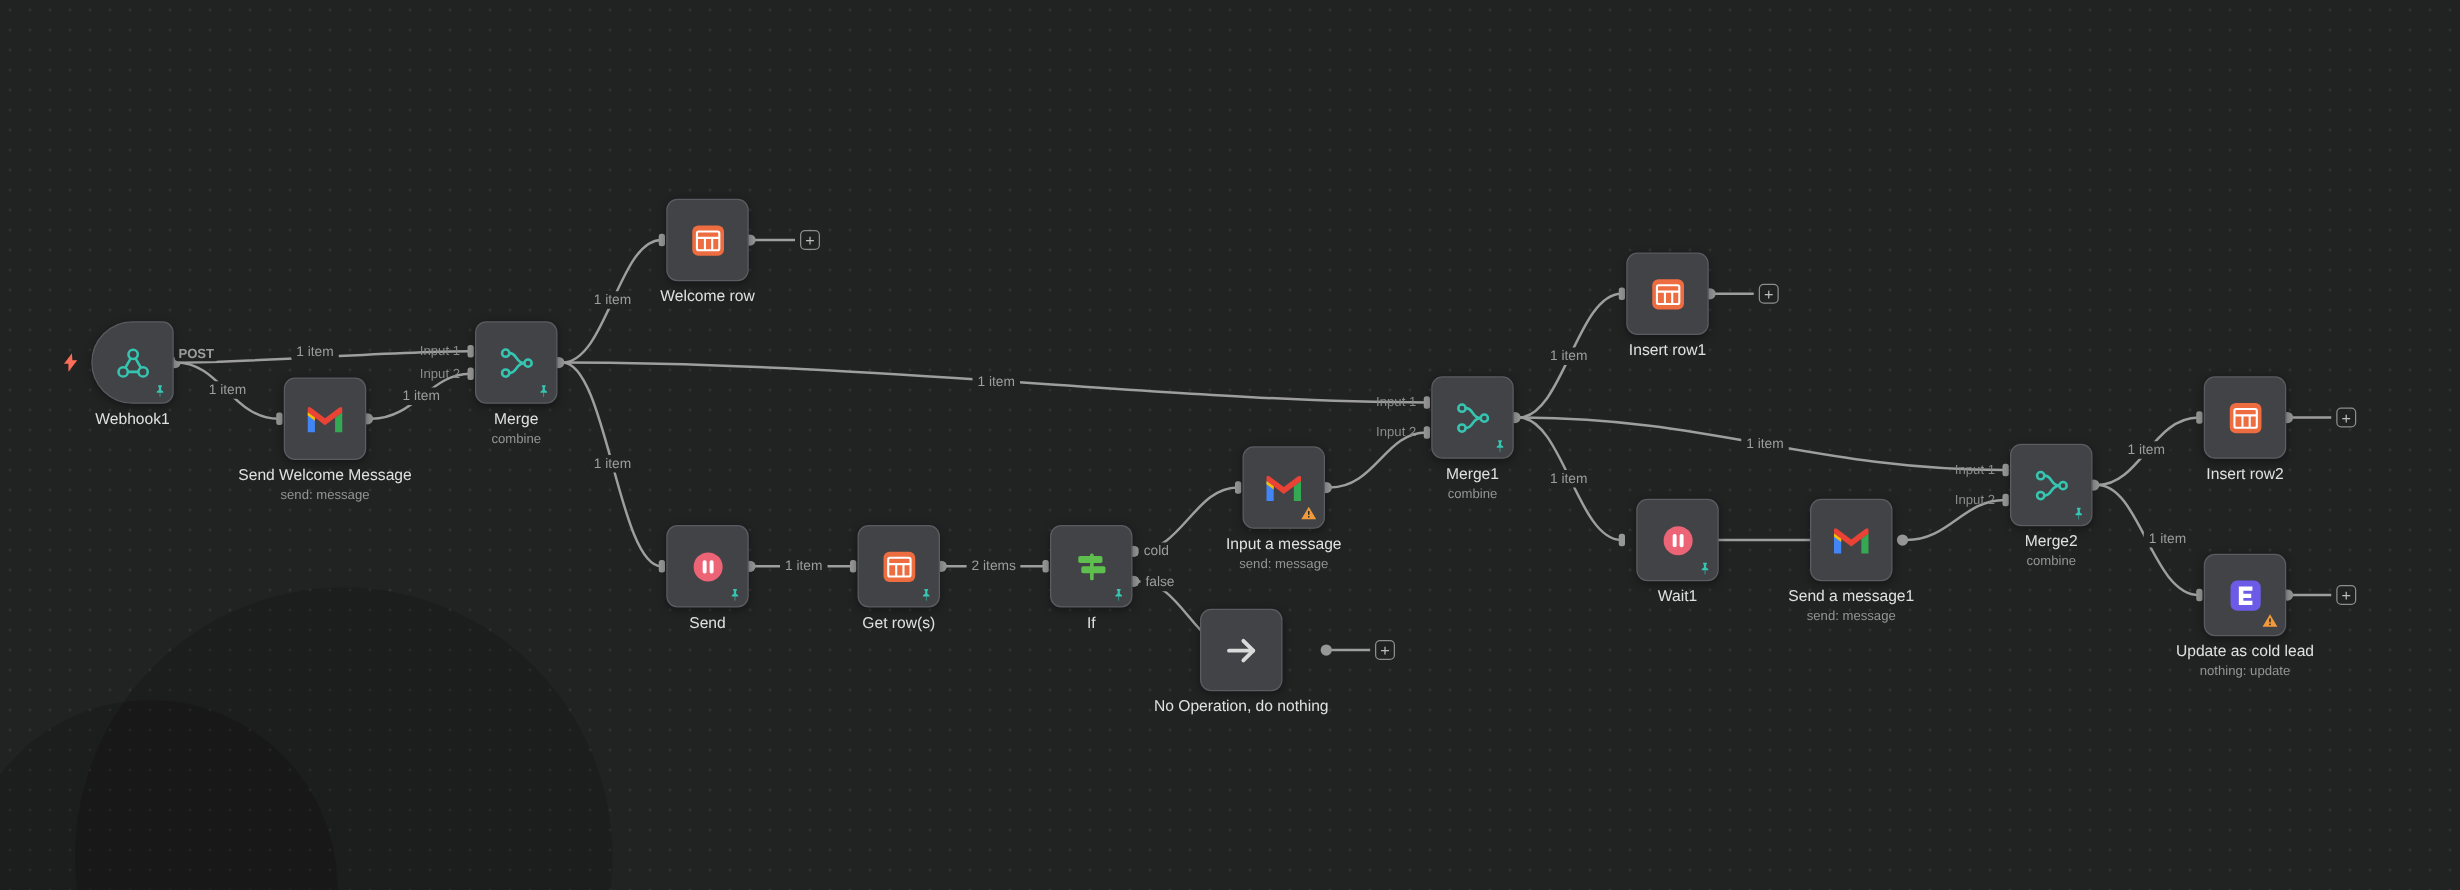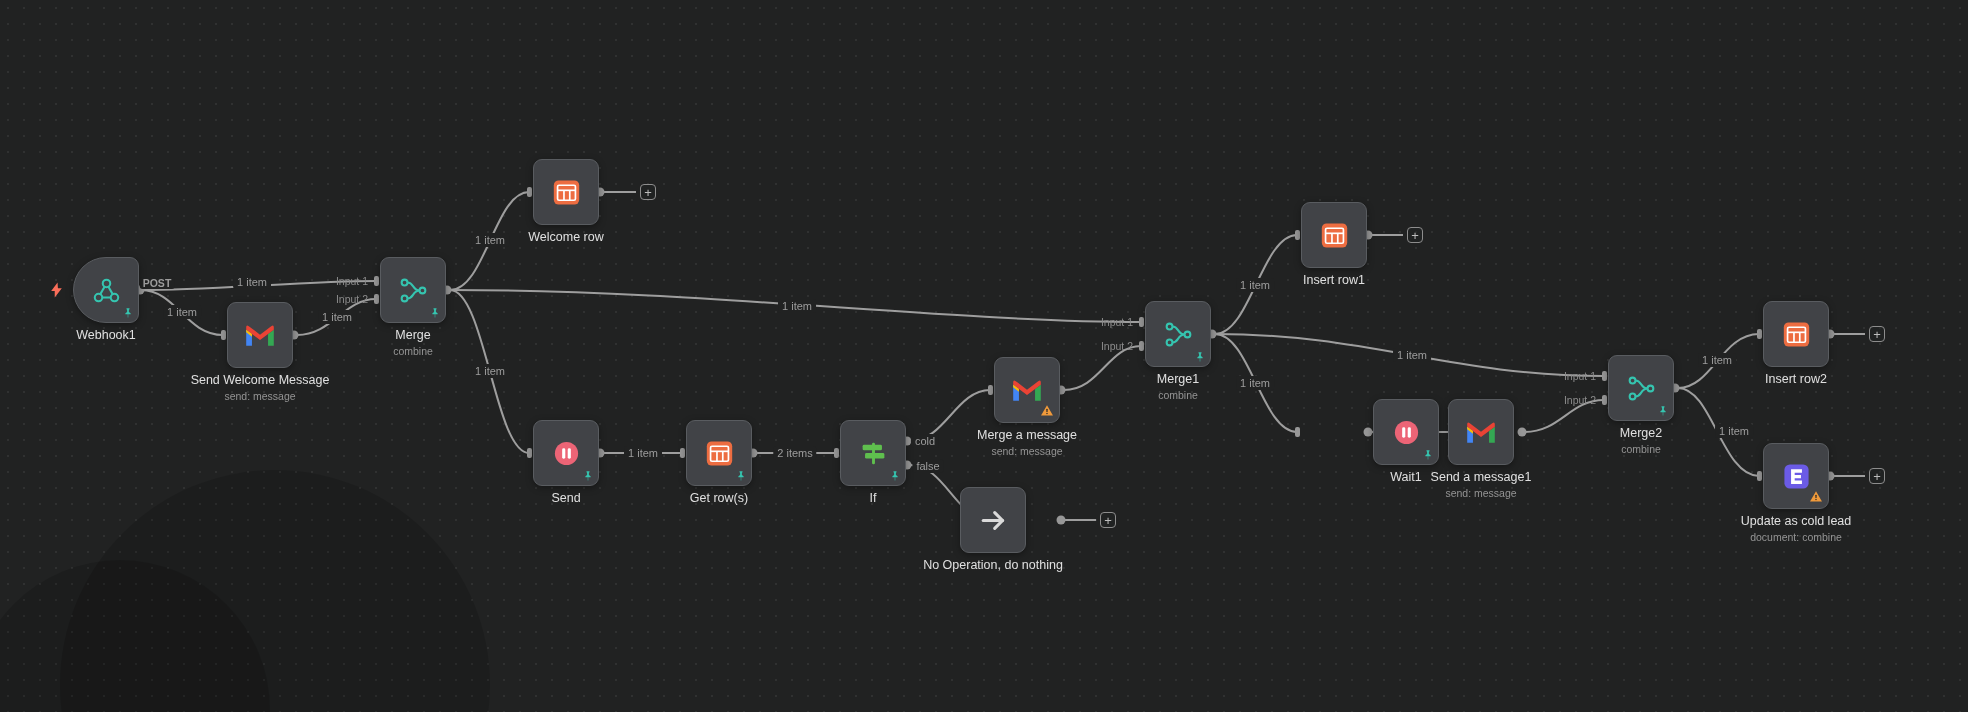--- a/index.html
+++ b/index.html
@@ -321,21 +321,21 @@
 
   <div class="node" style="left:994px;top:357px">
     <div class="node-box">
       <svg class="ic gmail">
           <use href="#i-gmail"></use>
         </svg>
       <svg class="badge warn" viewBox="0 0 24 24">
           <use href="#i-warn"></use>
         </svg>
     </div>
-    <div class="node-label">Merge a message</div>
+    <div class="node-label">Input a message</div>
     <div class="node-sub">send: message</div>
   </div>
 
   <div class="node" style="left:960px;top:487px">
     <div class="node-box">
       <svg class="ic">
           <use href="#i-arrow"></use>
         </svg>
     </div>
     <div class="node-label">No Operation, do nothing</div>
@@ -356,21 +356,21 @@
 
   <div class="node" style="left:1301px;top:202px">
     <div class="node-box">
       <svg class="ic">
           <use href="#i-table"></use>
         </svg>
     </div>
     <div class="node-label">Insert row1</div>
   </div>
 
-  <div class="node" style="left:1373px;top:399px">
+  <div class="node" style="left:1309px;top:399px">
     <div class="node-box">
       <svg class="ic">
           <use href="#i-wait"></use>
         </svg>
       <svg class="badge pin" viewBox="0 0 24 24">
           <use href="#i-pin"></use>
         </svg>
     </div>
     <div class="node-label">Wait1</div>
   </div>
@@ -410,16 +410,16 @@
   <div class="node" style="left:1763px;top:443px">
     <div class="node-box">
       <svg class="ic">
           <use href="#i-e"></use>
         </svg>
       <svg class="badge warn" viewBox="0 0 24 24">
           <use href="#i-warn"></use>
         </svg>
     </div>
     <div class="node-label">Update as cold lead</div>
-    <div class="node-sub">document: combine</div>
+    <div class="node-sub">nothing: update</div>
   </div>
 
 </div>
 
 </body></html>

